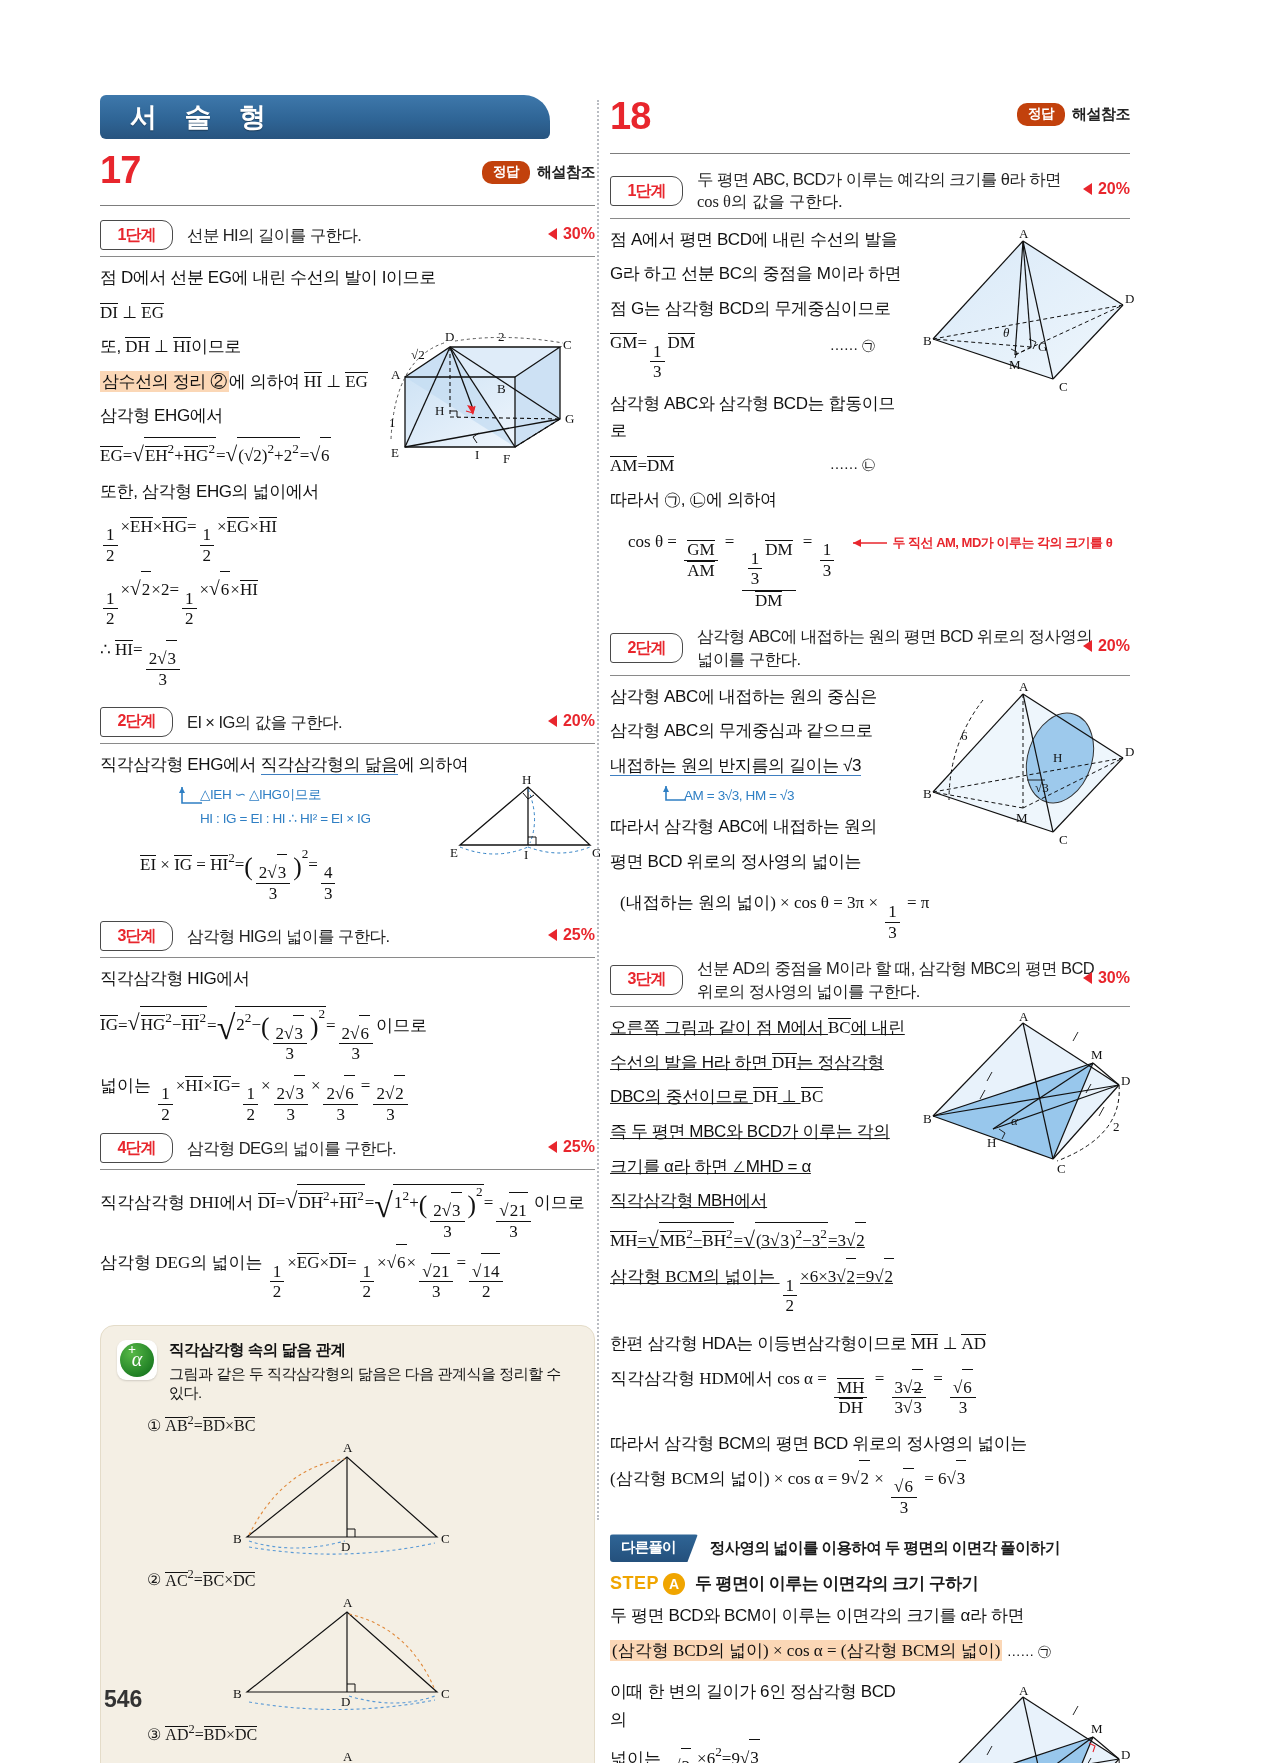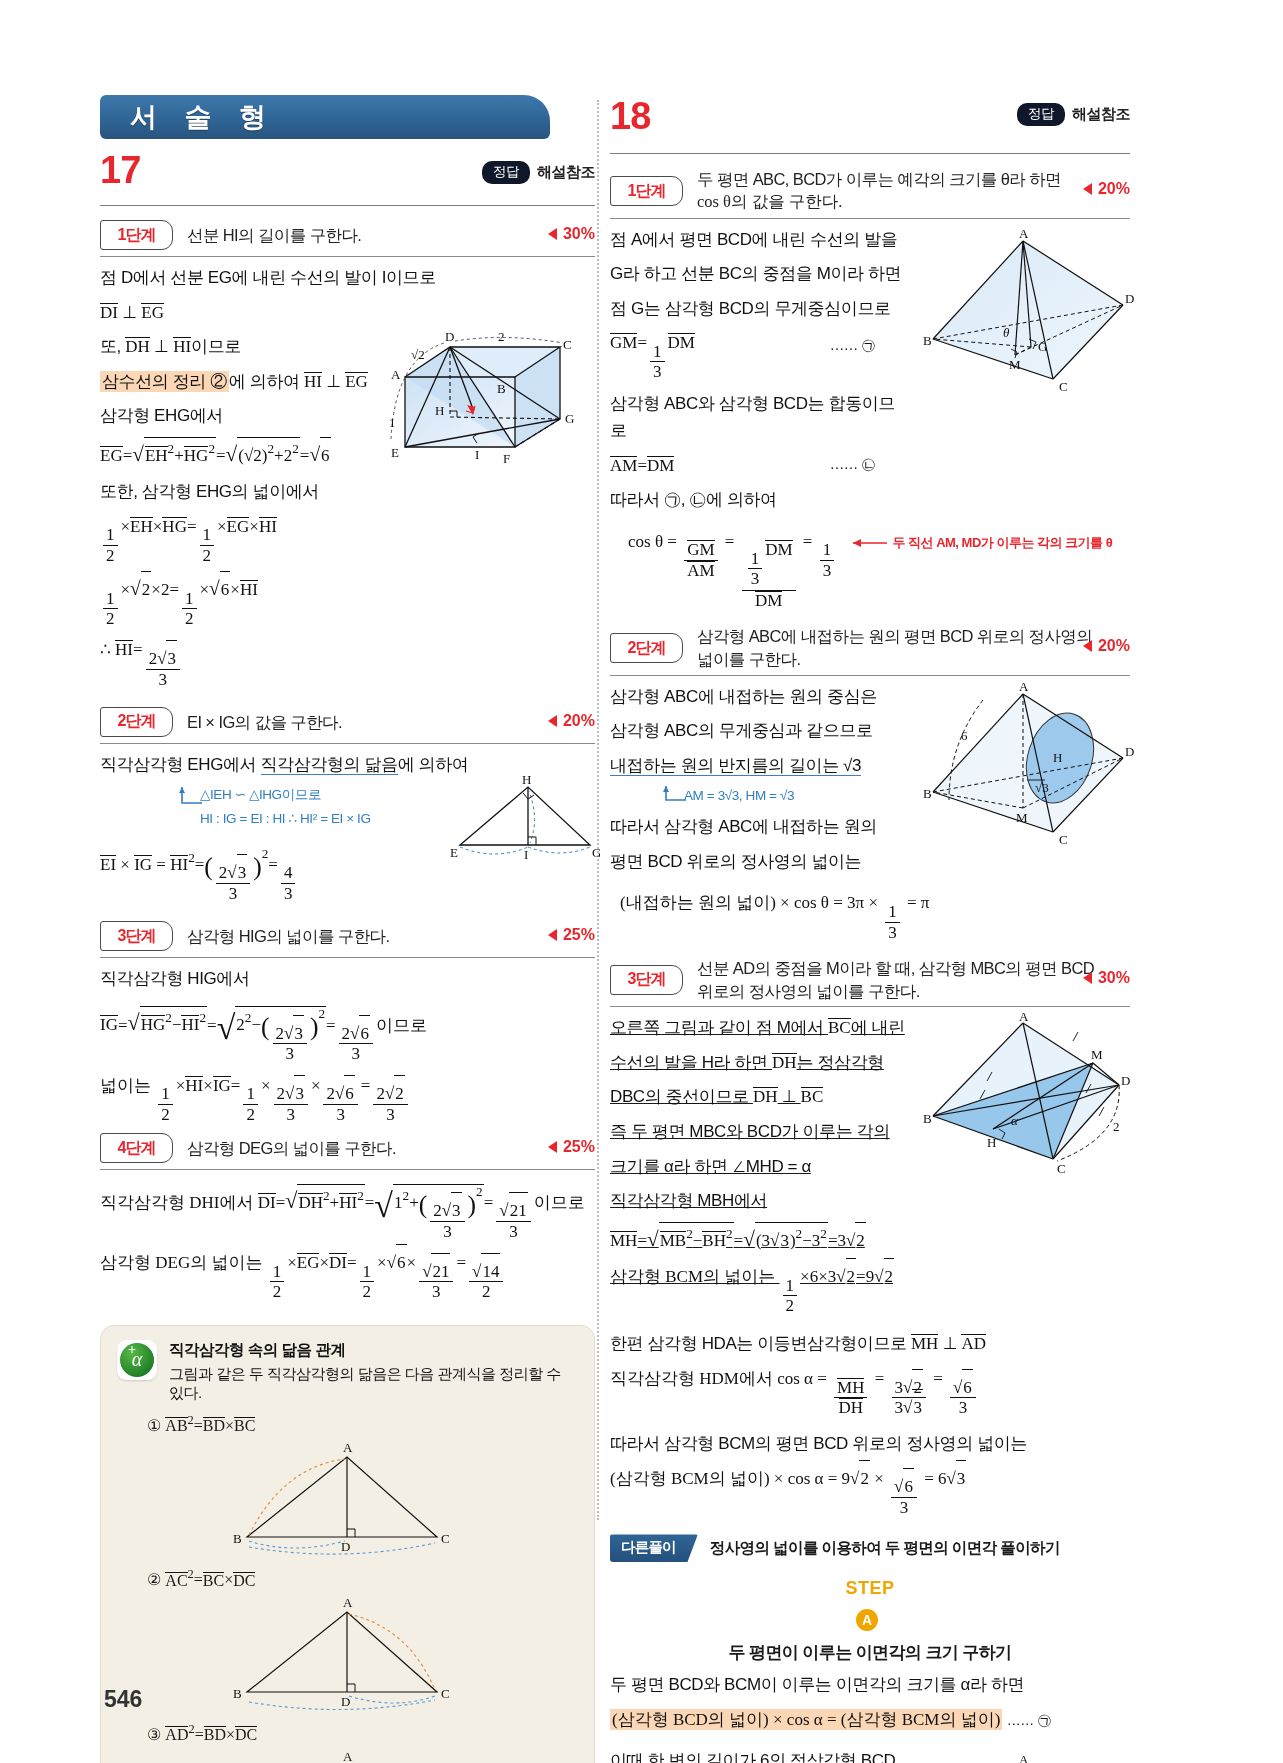--- a/index.html
+++ b/index.html
@@ -45,22 +45,22 @@
     font-family:"Liberation Sans",sans-serif; font-weight:bold;
     font-size:38px; color:#e8262d; line-height:1; padding-top:10px;
     letter-spacing:-1px;
   }
   .answer-ref {
     position:absolute; right:0; top:20px;
     display:flex; align-items:center; gap:7px;
     font-family:"Liberation Sans",sans-serif; font-size:14px;
   }
   .answer-pill {
-    background:#0f172a; color:#fff; border-radius:10px;
-    padding:2px 11px 3px; font-size:13.5px; font-weight:normal;
+    background:#c2410c; color:#fff; border-radius:10px;
+    padding:2px 11px 3px; font-size:13.5px; font-weight:bold;
     letter-spacing:-0.5px;
   }
   .answer-ref-text { color:#222; font-size:15px; font-weight:bold; letter-spacing:-0.5px;}
   .head-rule { border-top:1.6px solid #7d7d7d; margin-top:2px; }
 
   
   .step {
     position:relative; display:flex; align-items:stretch;
     margin:14px 0 4px; min-height:32px;
   }
@@ -142,21 +142,21 @@
   .alt-head { display:flex; align-items:center; gap:12px; margin:16px 0 8px; position:relative;}
   .alt-tag {
     background:linear-gradient(180deg,#2f6596,#24507c); color:#fff;
     font-family:"Liberation Sans",sans-serif; font-weight:bold;
     font-size:14.5px; padding:4px 13px 5px 11px; border-radius:3px;
     letter-spacing:-0.8px;
     clip-path: polygon(0 0, 100% 0, 88% 100%, 0 100%);
     padding-right:22px;
   }
   .alt-title { font-family:"Liberation Sans",sans-serif; font-weight:bold; font-size:15.5px; letter-spacing:-0.6px;}
-  .stepA { display:flex; align-items:center; gap:10px; margin:16px 0 6px;flex-direction:column; }
+  .stepA { display:flex; align-items:center; gap:10px; margin:10px 0 6px; }
   .stepA-word {
     font-family:"Liberation Sans",sans-serif; font-weight:bold; font-size:18px;
     color:#f0a500; letter-spacing:0.5px;
   }
   .stepA-badge{
     width:22px;height:22px;border-radius:50%;background:#f0a500;color:#fff;
     font-family:"Liberation Sans",sans-serif;font-weight:bold;font-size:14px;
     display:flex;align-items:center;justify-content:center;margin-left:-6px;
   }
   .stepA-title{ font-family:"Liberation Sans",sans-serif; font-weight:bold; font-size:17px; letter-spacing:-0.6px;}
@@ -328,21 +328,21 @@
     <div class="row" style="position:relative;">
       <div style="flex:1;">
         <div style="margin-left:100px; position:relative;">
           <svg width="30" height="24" style="position:absolute;left:-24px;top:2px;">
             <path d="M6,0 L6,16 L26,16" stroke="#2f7fc4" stroke-width="1.6" fill="none"></path>
             <path d="M6,0 l-3,6 l6,0 z" fill="#2f7fc4"></path>
           </svg>
           <div class="note-blue">△IEH ∽ △IHG이므로</div>
           <div class="note-blue" style="margin-top:3px;">HI : IG = EI : HI ∴ HI² = EI × IG</div>
         </div>
-        <div class="body-line mth" style="margin-top:14px;">
+        <div class="body-line mth" style="margin-top:14px;margin-left:40px;">
           <span class="ovl">EI</span> × <span class="ovl">IG</span> = <span class="ovl">HI</span><span class="sml" style="vertical-align:0.6em;">2</span>=<span style="font-size:1.5em;vertical-align:-0.18em;">(</span><span class="frac">
               <span class="num">2<span class="sqrt">√<span class="rad">3</span></span></span>
               <span class="den">3</span>
             </span><span style="font-size:1.5em;vertical-align:-0.18em;">)</span><span class="sml" style="vertical-align:0.9em;">2</span>=<span class="frac">
               <span class="num">4</span>
               <span class="den">3</span>
             </span>
         </div>
       </div>
       <div class="fig" style="position:absolute;right:-5px;top:-12px;">

